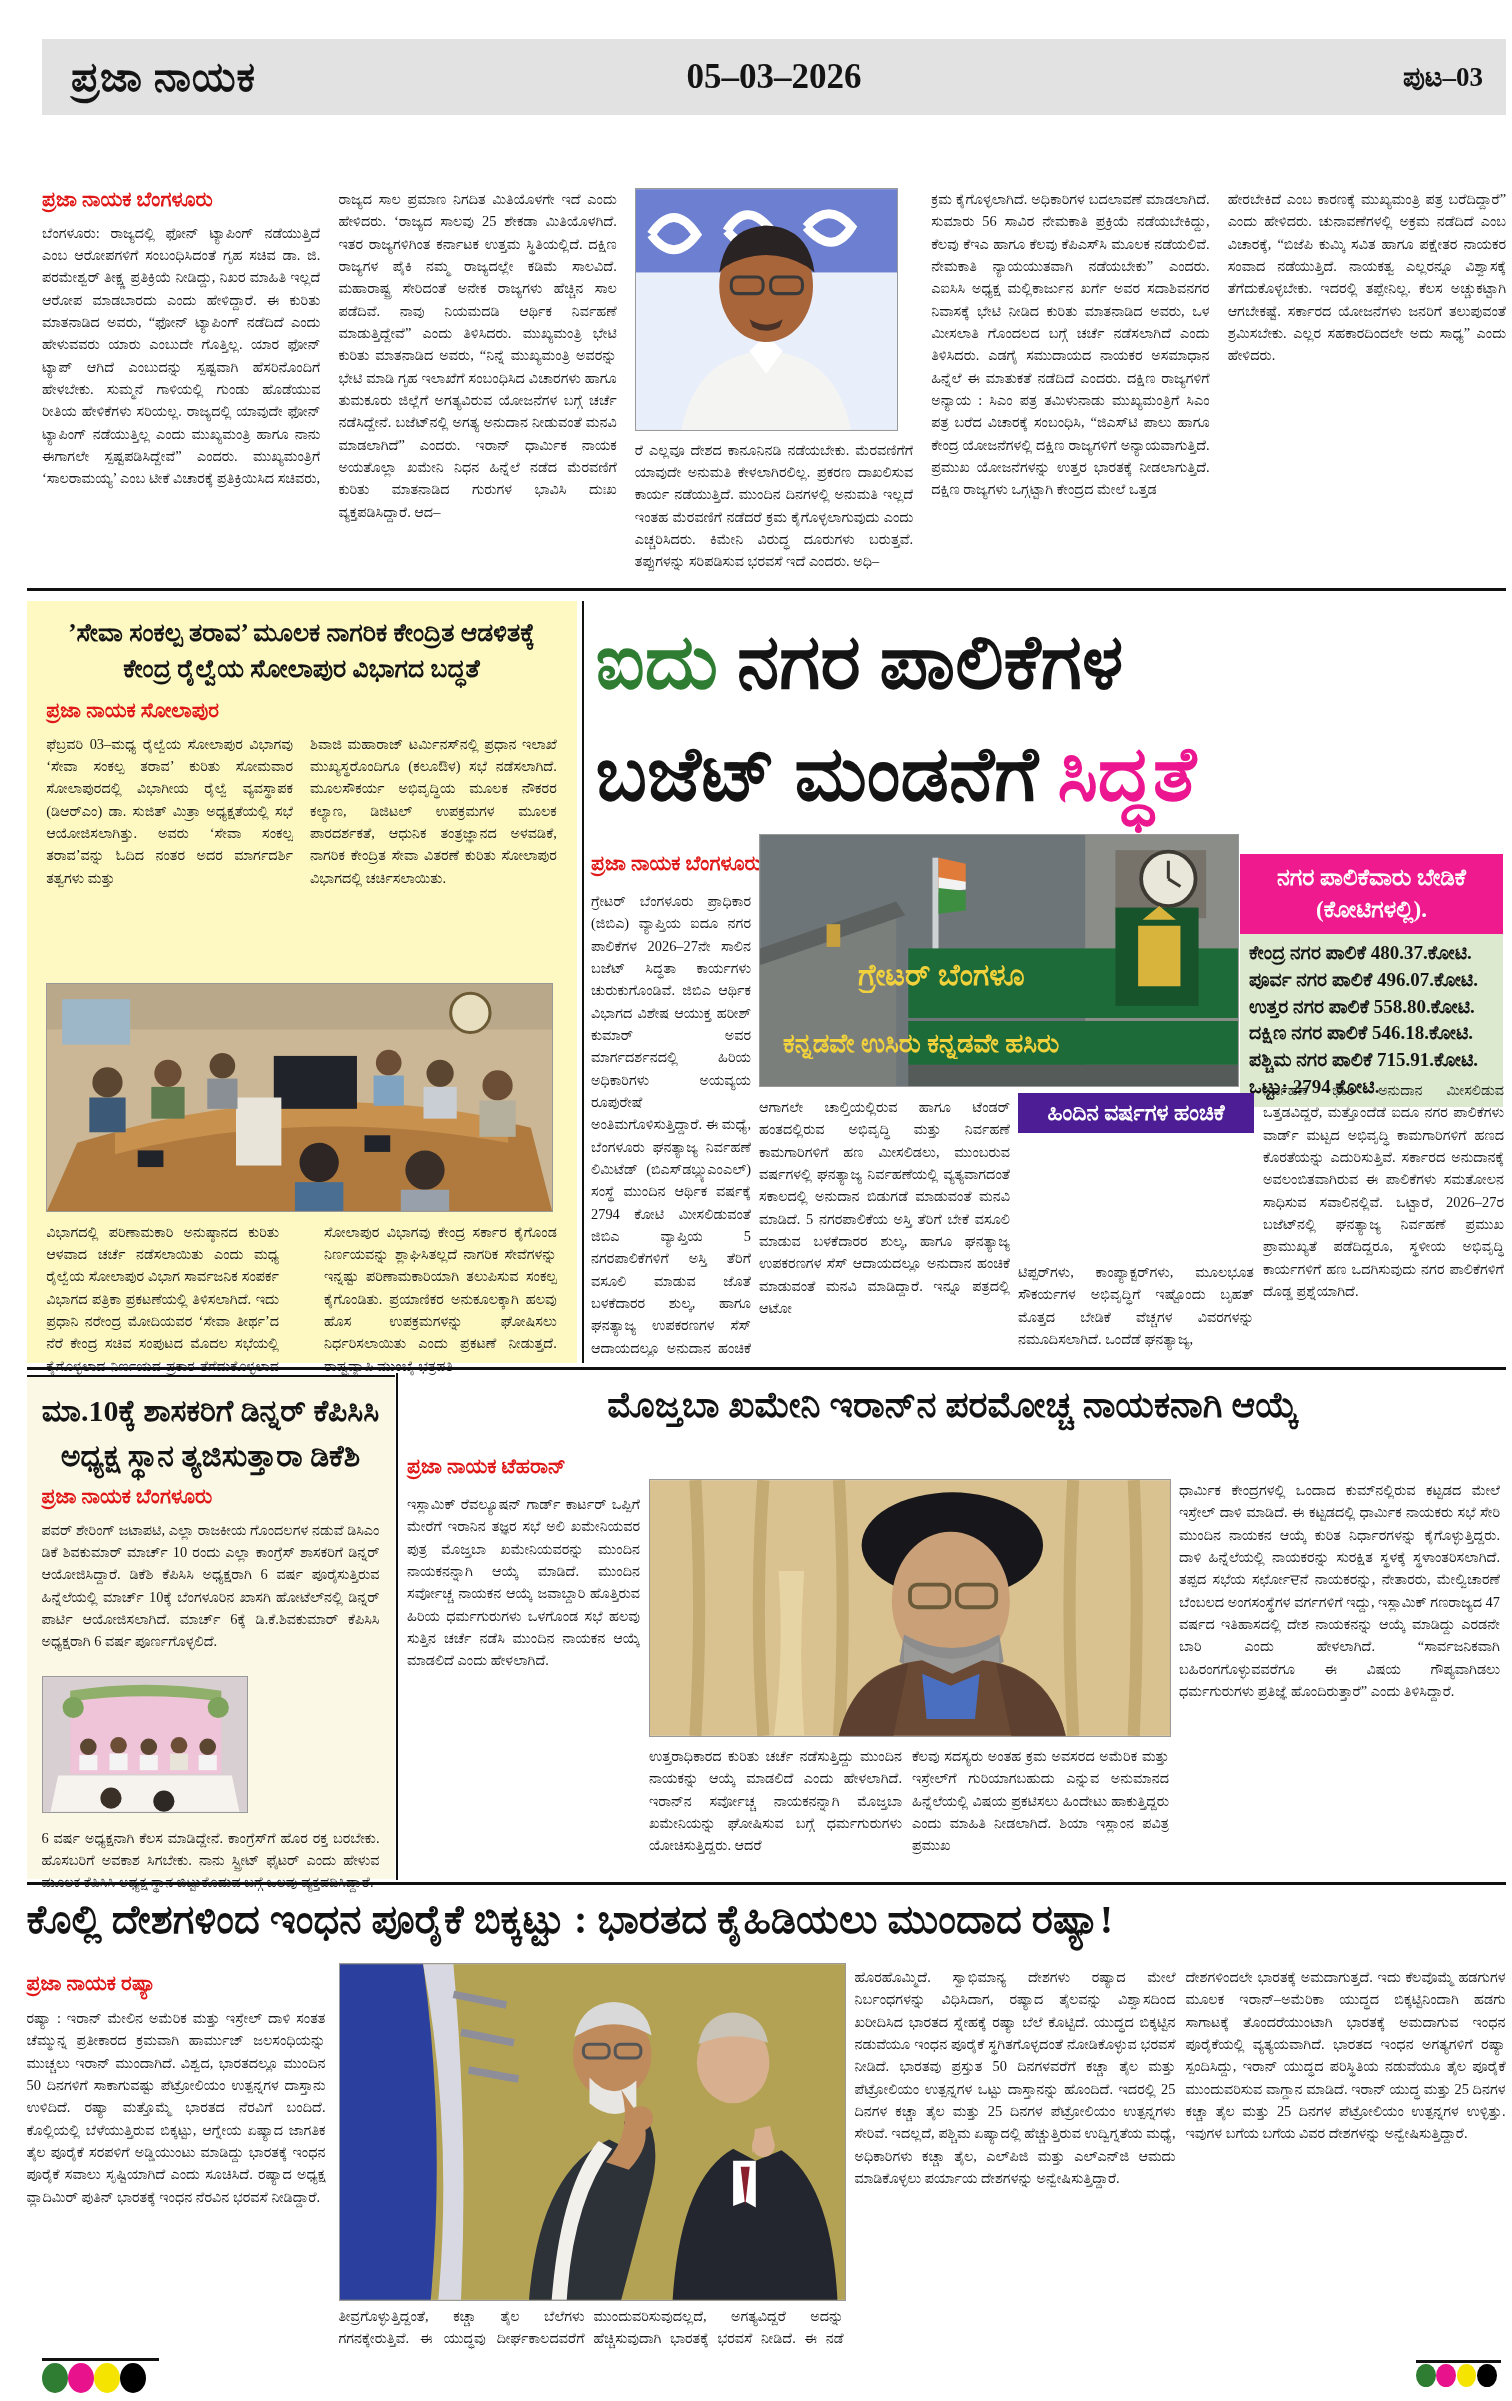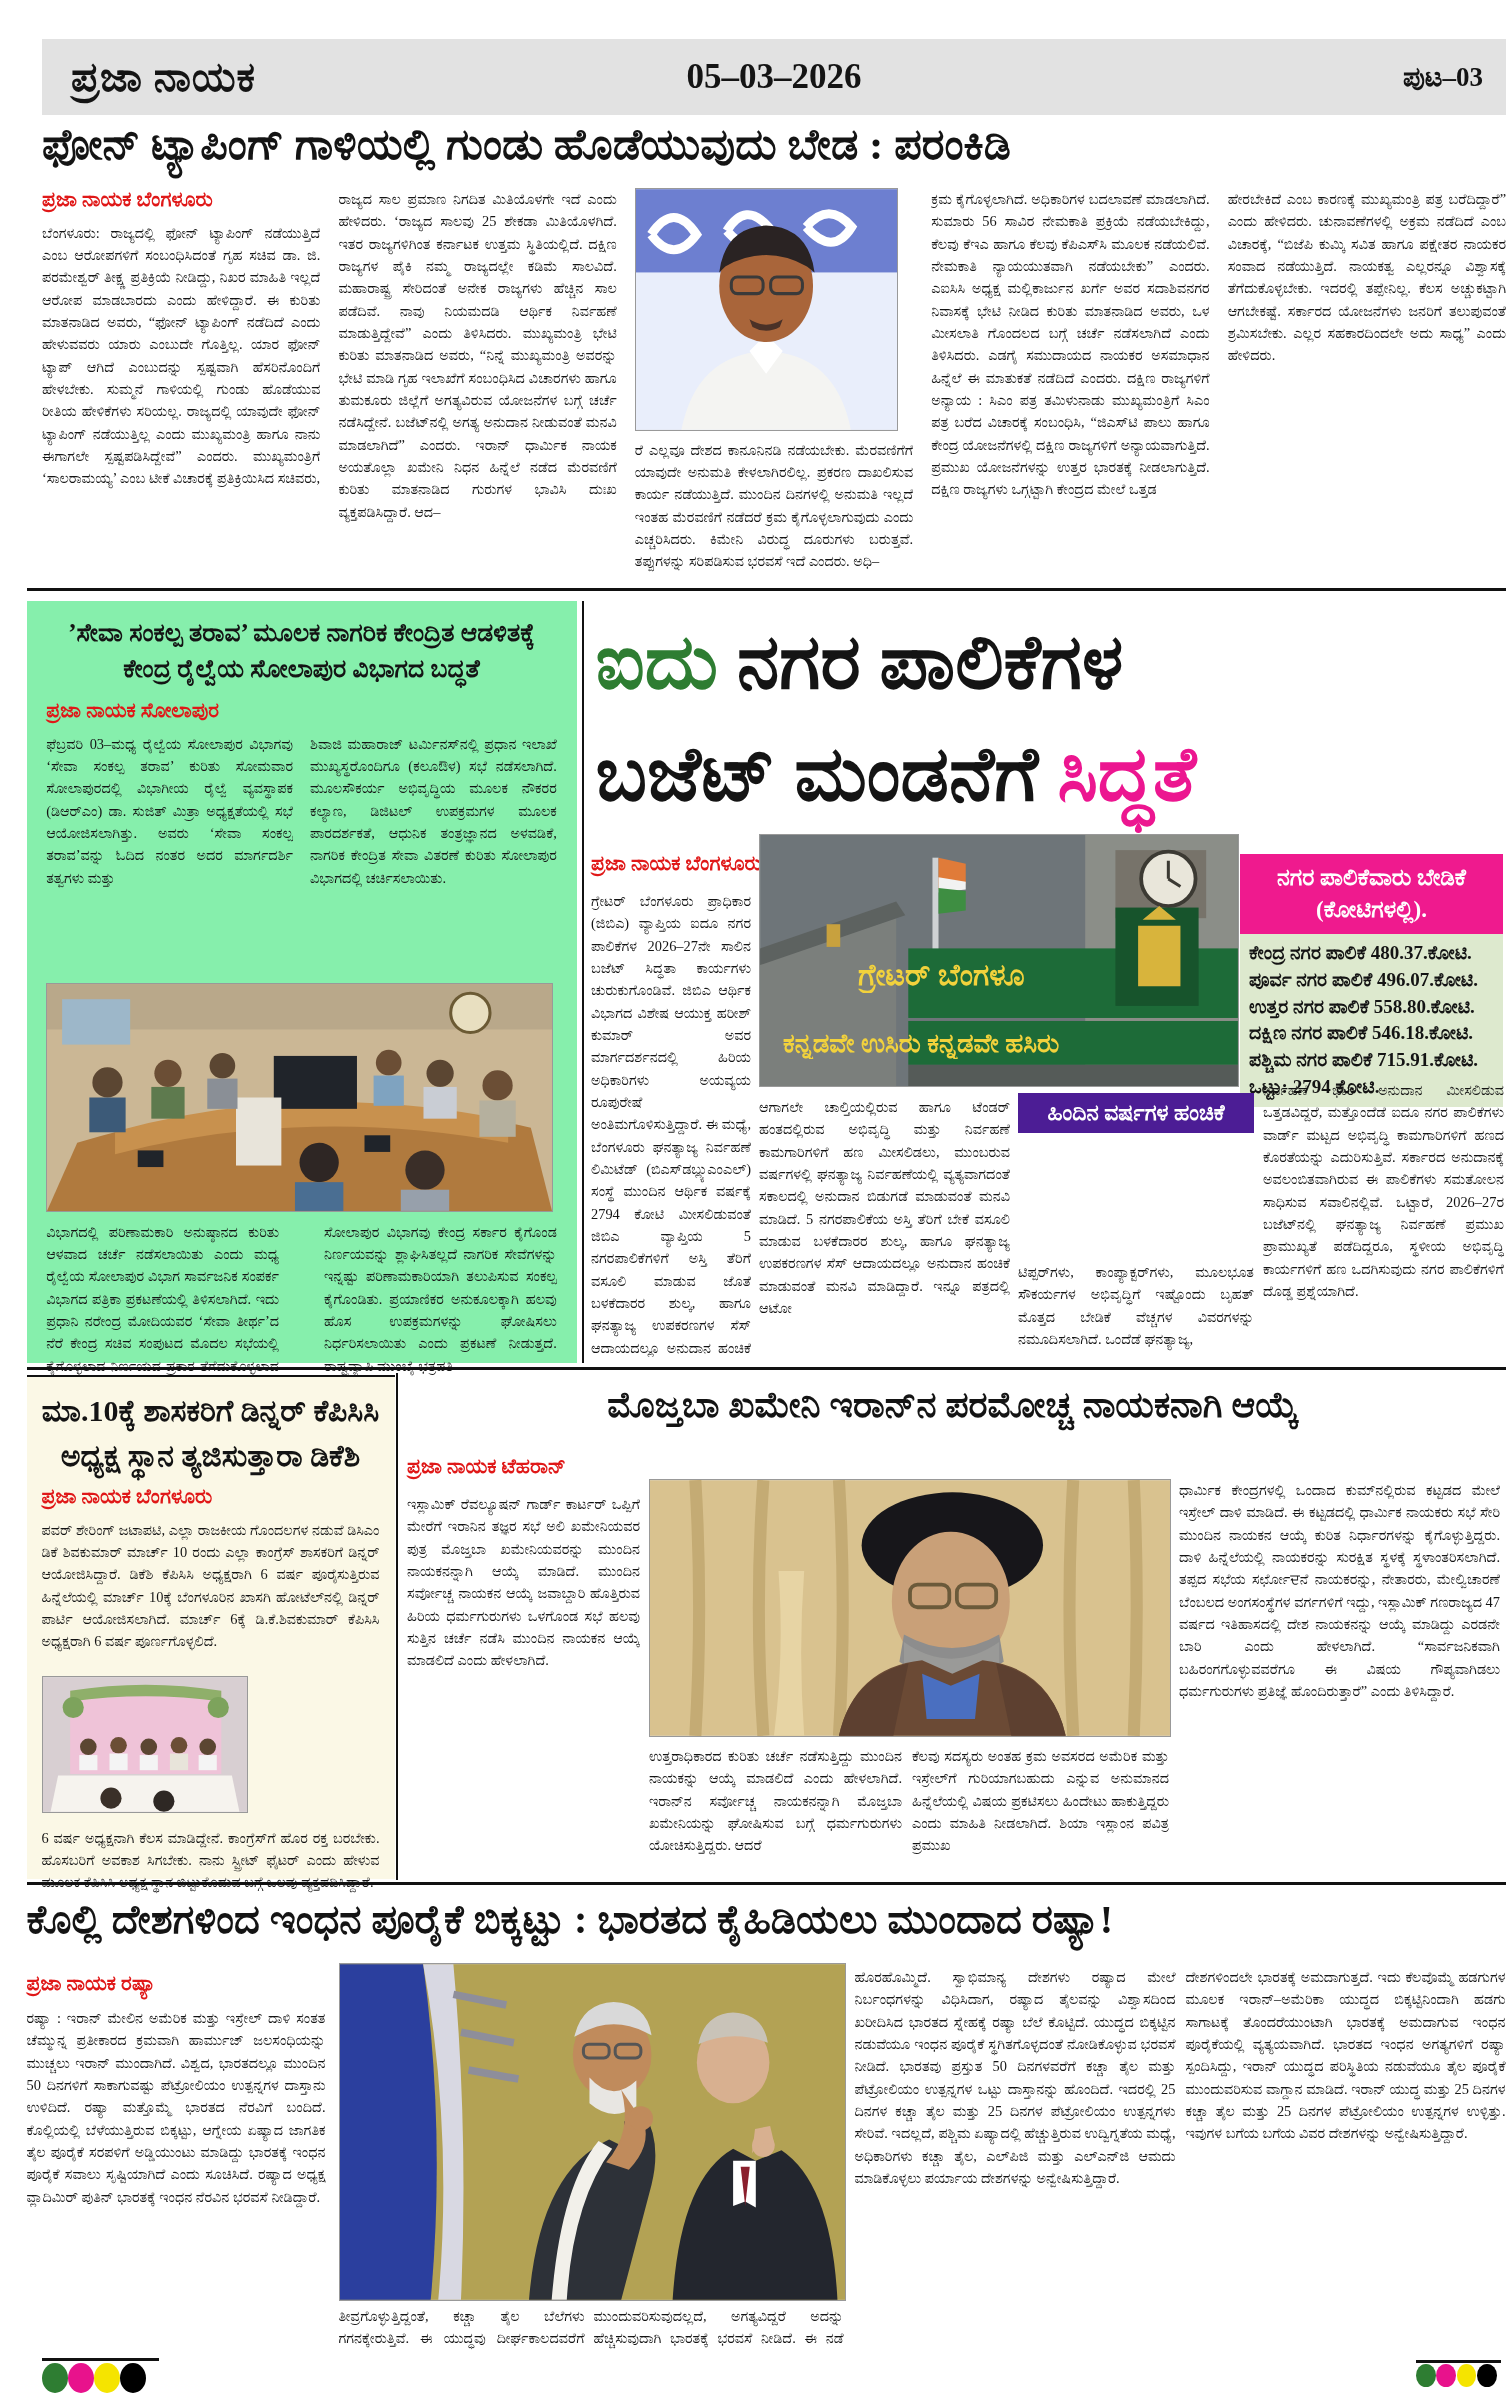--- a/index.html
+++ b/index.html
@@ -16,21 +16,21 @@
                  white-space:nowrap;}
   .byline{color:#e01818;font-weight:bold;font-size:20.4px;margin-bottom:10.6px;}
   .body-txt{font-size:14.4px;line-height:1.55;text-align:justify;overflow:hidden;}
   .rule{background:#111;height:3px;}
   .vrule{background:#111;width:1.5px;}
   
   .article1{left:42px;top:188px;width:1464px;height:397px;display:flex;gap:18px;}
   .a1col{flex:1 1 0;overflow:hidden;}
   .photo-frame{border:0.8px solid #999;overflow:hidden;position:relative;background:#ddd;}
   
-  .green-box{left:26.5px;top:601px;width:550px;height:762px;background:#86efac;
+  .green-box{left:26.5px;top:601px;width:550px;height:762px;background:#fef9c3;
              padding:13.6px 19.7px;box-sizing:border-box;}
   .gb-headline{font-size:25px;font-weight:bold;text-align:center;line-height:1.45;margin-bottom:12px;}
   .two-col{display:flex;gap:17px;}
   
   .budget-sec{left:588px;top:601px;width:917px;height:766px;}
   .b-headline{font-weight:bold;font-size:76px;line-height:1.0;white-space:nowrap;}
   .green-word{color:#2e7d32;}
   .pink-word{color:#ec1690;}
   .demand-box{background:#dde9ce;}
   .demand-title{background:#ef1a8e;color:#fff;font-weight:bold;font-size:23px;text-align:center;
@@ -55,21 +55,20 @@
 <body>
 
 <div class="page">
 
   <div class="abs header-bar">
     <span class="masthead">ಪ್ರಜಾ ನಾಯಕ</span>
     <span class="header-date">05–03–2026</span>
     <span class="page-num">ಪುಟ–03</span>
   </div>
 
-  <div class="abs main-headline">ಫೋನ್ ಟ್ಯಾಪಿಂಗ್ ಗಾಳಿಯಲ್ಲಿ ಗುಂಡು ಹೊಡೆಯುವುದು ಬೇಡ : ಪರಂಕಿಡಿ</div>
 
   <div class="abs article1">
     <div class="a1col">
       <div class="byline">ಪ್ರಜಾ ನಾಯಕ ಬೆಂಗಳೂರು</div>
       <div class="body-txt" style="height:355px;">ಬೆಂಗಳೂರು: ರಾಜ್ಯದಲ್ಲಿ ಫೋನ್ ಟ್ಯಾಪಿಂಗ್ ನಡೆಯುತ್ತಿದೆ ಎಂಬ ಆರೋಪಗಳಿಗೆ ಸಂಬಂಧಿಸಿದಂತೆ ಗೃಹ ಸಚಿವ ಡಾ. ಜಿ. ಪರಮೇಶ್ವರ್ ತೀಕ್ಷ್ಣ ಪ್ರತಿಕ್ರಿಯೆ ನೀಡಿದ್ದು, ನಿಖರ ಮಾಹಿತಿ ಇಲ್ಲದೆ ಆರೋಪ ಮಾಡಬಾರದು ಎಂದು ಹೇಳಿದ್ದಾರೆ. ಈ ಕುರಿತು ಮಾತನಾಡಿದ ಅವರು, “ಫೋನ್ ಟ್ಯಾಪಿಂಗ್ ನಡೆದಿದೆ ಎಂದು ಹೇಳುವವರು ಯಾರು ಎಂಬುದೇ ಗೊತ್ತಿಲ್ಲ. ಯಾರ ಫೋನ್ ಟ್ಯಾಪ್ ಆಗಿದೆ ಎಂಬುದನ್ನು ಸ್ಪಷ್ಟವಾಗಿ ಹೆಸರಿನೊಂದಿಗೆ ಹೇಳಬೇಕು. ಸುಮ್ಮನೆ ಗಾಳಿಯಲ್ಲಿ ಗುಂಡು ಹೊಡೆಯುವ ರೀತಿಯ ಹೇಳಿಕೆಗಳು ಸರಿಯಲ್ಲ. ರಾಜ್ಯದಲ್ಲಿ ಯಾವುದೇ ಫೋನ್ ಟ್ಯಾಪಿಂಗ್ ನಡೆಯುತ್ತಿಲ್ಲ ಎಂದು ಮುಖ್ಯಮಂತ್ರಿ ಹಾಗೂ ನಾನು ಈಗಾಗಲೇ ಸ್ಪಷ್ಟಪಡಿಸಿದ್ದೇವೆ” ಎಂದರು. ಮುಖ್ಯಮಂತ್ರಿಗೆ ‘ಸಾಲರಾಮಯ್ಯ’ ಎಂಬ ಟೀಕೆ ವಿಚಾರಕ್ಕೆ ಪ್ರತಿಕ್ರಿಯಿಸಿದ ಸಚಿವರು,</div>
     </div>
     <div class="a1col">
       <div class="body-txt" style="height:397px;">ರಾಜ್ಯದ ಸಾಲ ಪ್ರಮಾಣ ನಿಗದಿತ ಮಿತಿಯೊಳಗೇ ಇದೆ ಎಂದು ಹೇಳಿದರು. ‘ರಾಜ್ಯದ ಸಾಲವು 25 ಶೇಕಡಾ ಮಿತಿಯೊಳಗಿದೆ. ಇತರ ರಾಜ್ಯಗಳಿಗಿಂತ ಕರ್ನಾಟಕ ಉತ್ತಮ ಸ್ಥಿತಿಯಲ್ಲಿದೆ. ದಕ್ಷಿಣ ರಾಜ್ಯಗಳ ಪೈಕಿ ನಮ್ಮ ರಾಜ್ಯದಲ್ಲೇ ಕಡಿಮೆ ಸಾಲವಿದೆ. ಮಹಾರಾಷ್ಟ್ರ ಸೇರಿದಂತೆ ಅನೇಕ ರಾಜ್ಯಗಳು ಹೆಚ್ಚಿನ ಸಾಲ ಪಡೆದಿವೆ. ನಾವು ನಿಯಮದಡಿ ಆರ್ಥಿಕ ನಿರ್ವಹಣೆ ಮಾಡುತ್ತಿದ್ದೇವೆ” ಎಂದು ತಿಳಿಸಿದರು. ಮುಖ್ಯಮಂತ್ರಿ ಭೇಟಿ ಕುರಿತು ಮಾತನಾಡಿದ ಅವರು, “ನಿನ್ನೆ ಮುಖ್ಯಮಂತ್ರಿ ಅವರನ್ನು ಭೇಟಿ ಮಾಡಿ ಗೃಹ ಇಲಾಖೆಗೆ ಸಂಬಂಧಿಸಿದ ವಿಚಾರಗಳು ಹಾಗೂ ತುಮಕೂರು ಜಿಲ್ಲೆಗೆ ಅಗತ್ಯವಿರುವ ಯೋಜನೆಗಳ ಬಗ್ಗೆ ಚರ್ಚೆ ನಡೆಸಿದ್ದೇನೆ. ಬಜೆಟ್‌ನಲ್ಲಿ ಅಗತ್ಯ ಅನುದಾನ ನೀಡುವಂತೆ ಮನವಿ ಮಾಡಲಾಗಿದೆ” ಎಂದರು. ಇರಾನ್ ಧಾರ್ಮಿಕ ನಾಯಕ ಅಯತೊಲ್ಲಾ ಖಮೇನಿ ನಿಧನ ಹಿನ್ನೆಲೆ ನಡೆದ ಮೆರವಣಿಗೆ ಕುರಿತು ಮಾತನಾಡಿದ ಗುರುಗಳ ಭಾವಿಸಿ ದುಃಖ ವ್ಯಕ್ತಪಡಿಸಿದ್ದಾರೆ. ಆದ–</div>
     </div>
     <div class="a1col">

